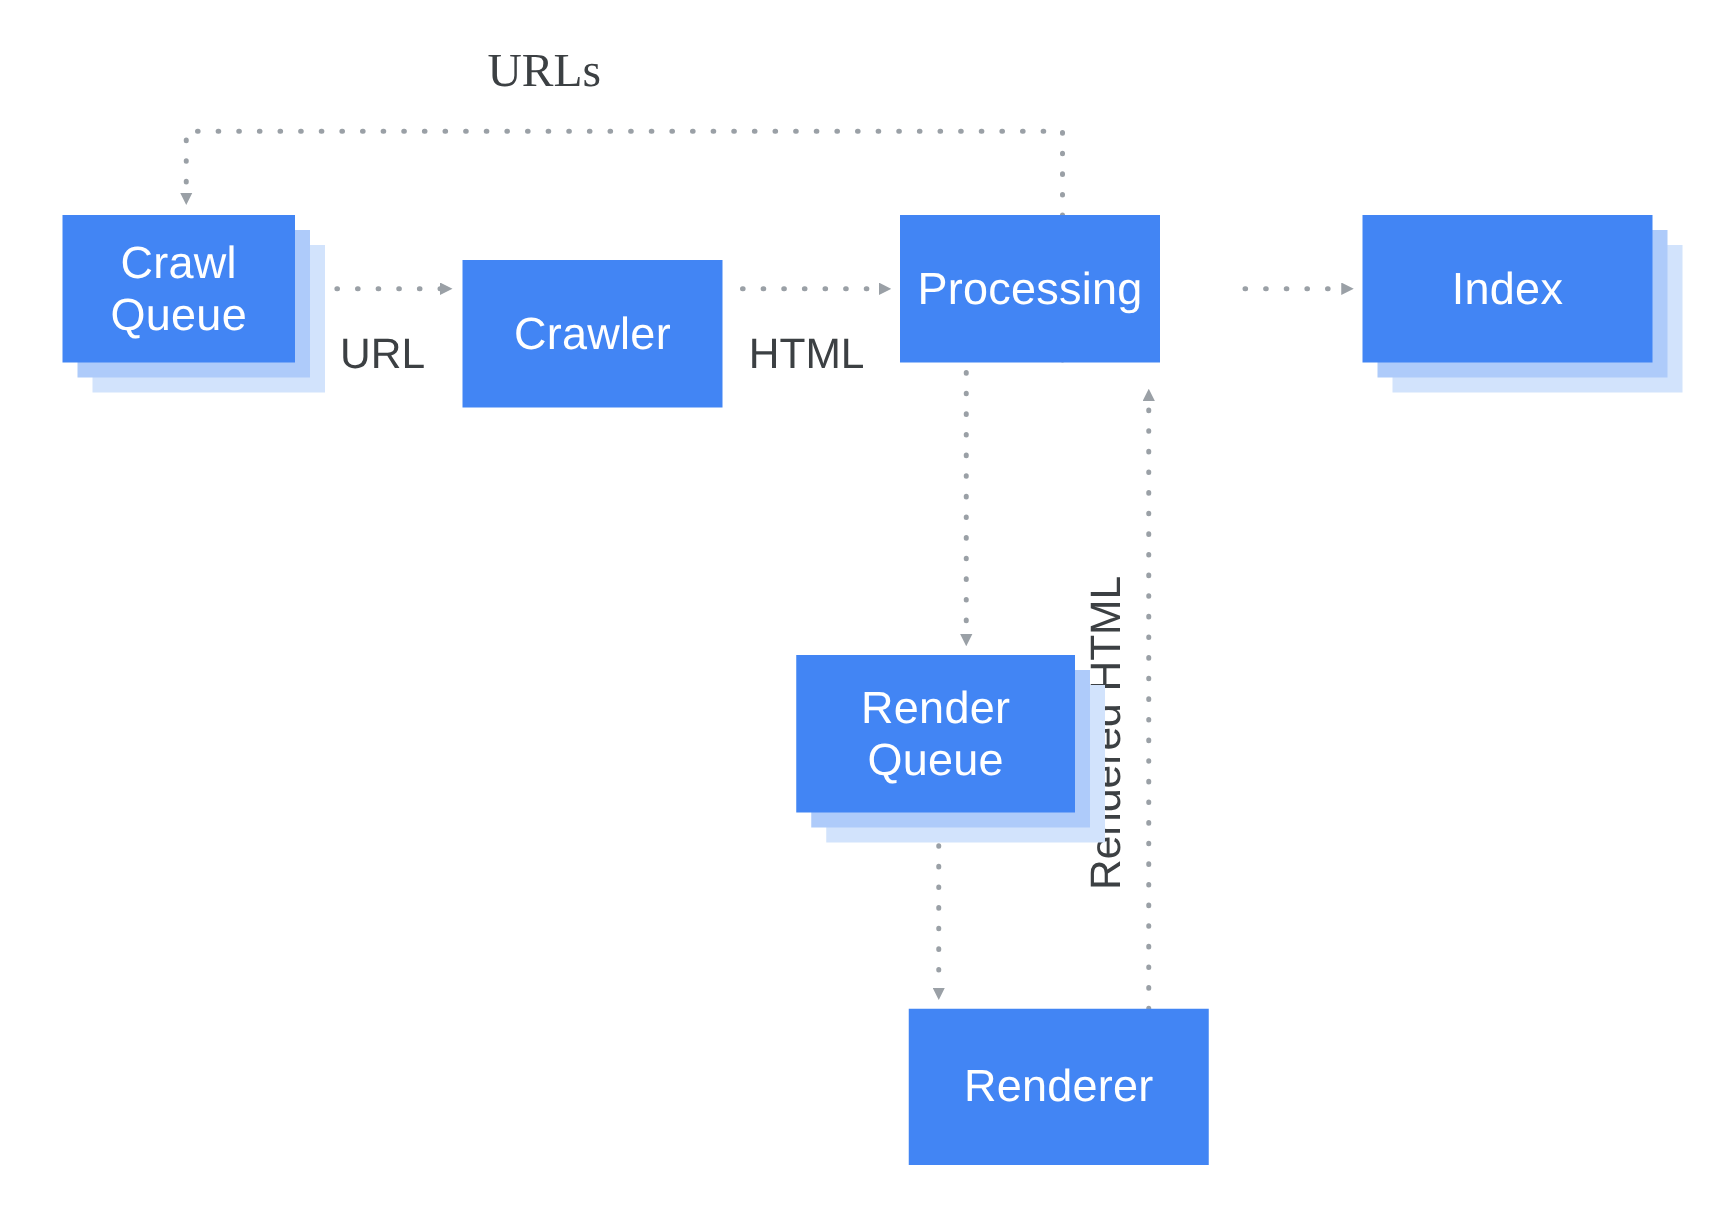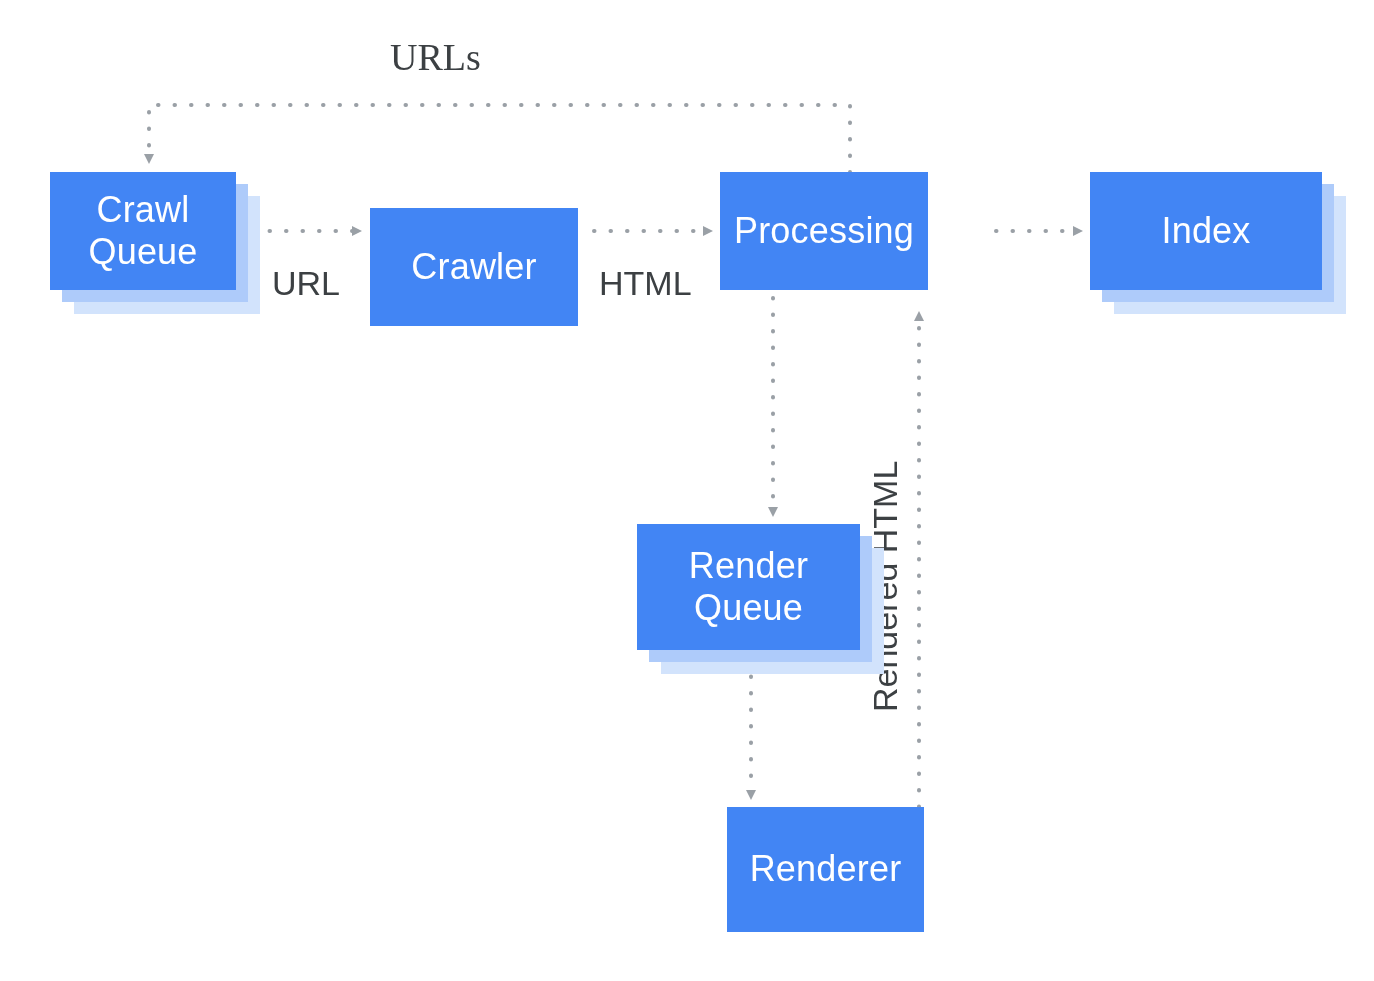--- a/index.html
+++ b/index.html
@@ -159,21 +159,21 @@
 
   <div class="node stacked" style="left:637px; top:524px; width:196px; height:126px;padding-left:27px;">
     <div class="sh2"></div>
     <div class="sh1"></div>
     <div class="face">
       <span class="label">Render
 Queue</span>
     </div>
   </div>
 
-  <div class="node" style="left:727px; top:807px; width:197px; height:125px;">
+  <div class="node" style="left:727px; top:807px; width:240px; height:125px;">
     <div class="face">
       <span class="label">Renderer</span>
     </div>
   </div>
 
   <div class="edge-label" style="left:390px; top:38px; font-size:38px;font-family:Liberation Serif, serif;">URLs</div>
 
   <div class="edge-label" style="left:272px; top:266px;">URL</div>
 
   <div class="edge-label" style="left:599px; top:266px;text-align:right;">HTML</div>

